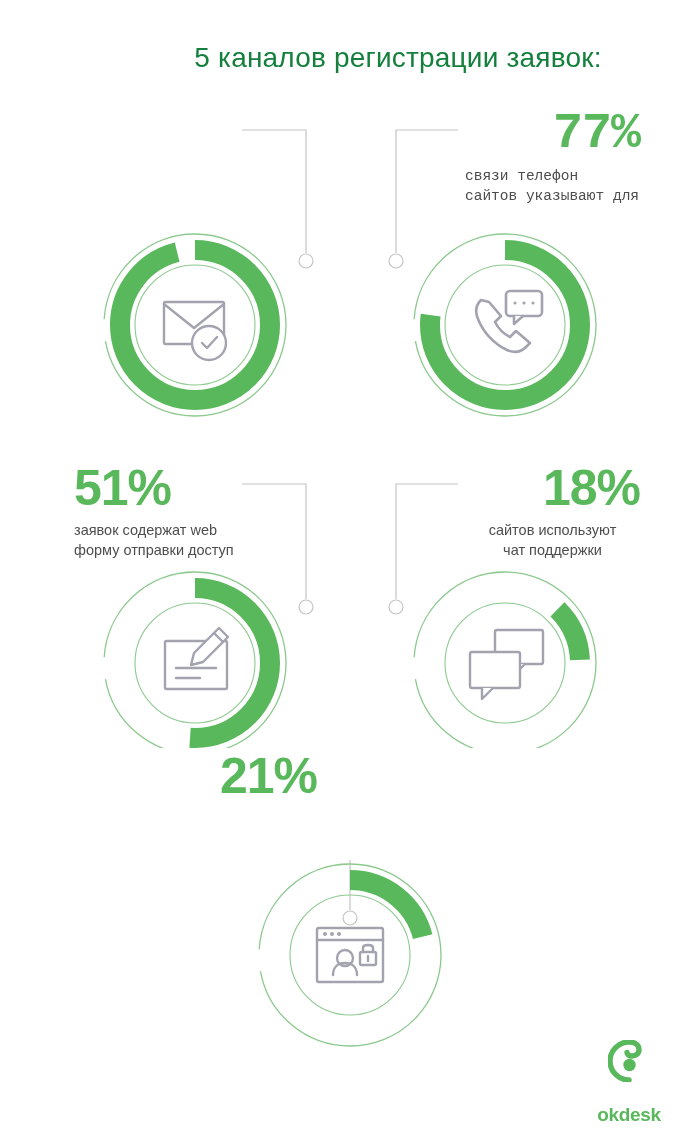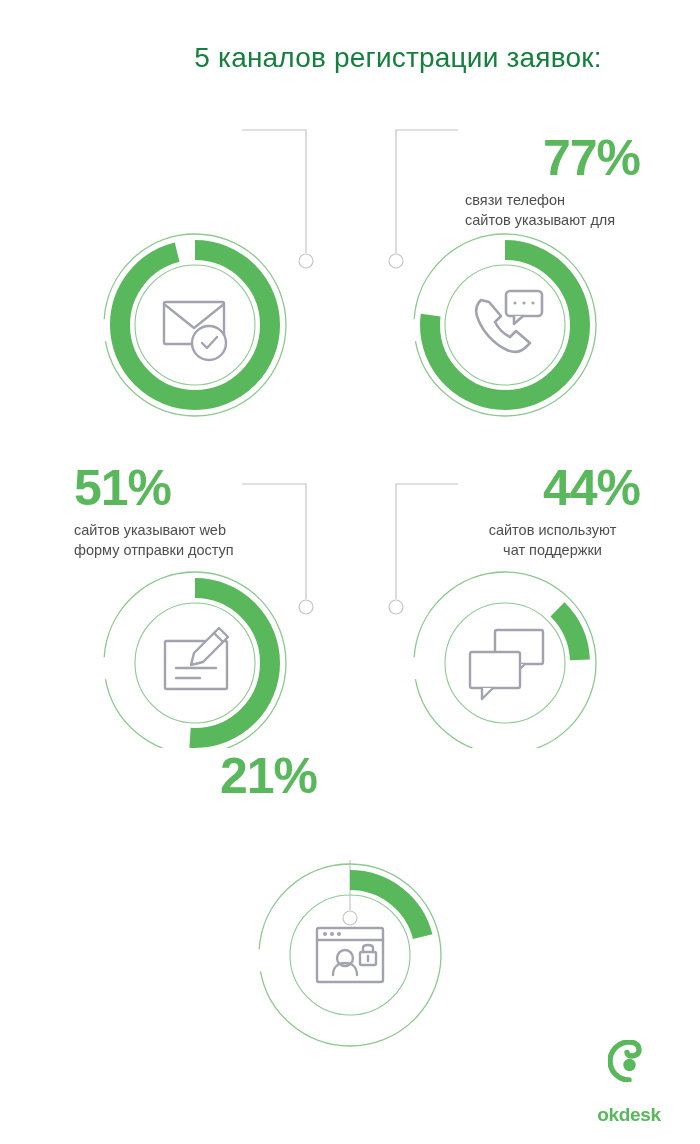--- a/index.html
+++ b/index.html
@@ -96,21 +96,21 @@
     <circle cx="103" cy="100" r="60" fill="none" stroke="#8CC98E" stroke-width="1.1"></circle>
 
     <g stroke="#A3A3B0" stroke-width="2.4" fill="none" stroke-linecap="round" stroke-linejoin="round">
       <rect x="72" y="77" width="60" height="42" rx="1.5"></rect>
       <path d="M72 79 L102 103 L132 79"></path>
       <circle cx="117" cy="118" r="17" fill="#ffffff"></circle>
       <path d="M110 118 L115 123 L125 112"></path>
     </g>
   </svg>
 
-  <div class="stat-text align-right" style="left:400px; top:132px;">
+  <div class="stat-text align-right" style="left:400px; top:108px;font-family:Liberation Mono, monospace;">
     <div class="pct">77%</div>
     <div class="desc" style="text-align:left; margin-left:65px;">
       <div>связи телефон</div>
       <div>сайтов указывают для</div>
     </div>
   </div>
   <svg class="connector" style="left:382px; top:128px;" width="80" height="140">
     <path d="M76 2 L14 2 L14 125" stroke="#c4c4c4" stroke-width="1.2" fill="none"></path>
     <circle cx="14" cy="133" r="7" stroke="#c4c4c4" stroke-width="1.2" fill="#ffffff"></circle>
   </svg>
@@ -126,21 +126,21 @@
       <path d="M112 91 L112 99 L121 91" fill="#ffffff"></path>
       <circle cx="113" cy="78" r="1.6" fill="#A3A3B0" stroke="none"></circle>
       <circle cx="122" cy="78" r="1.6" fill="#A3A3B0" stroke="none"></circle>
       <circle cx="131" cy="78" r="1.6" fill="#A3A3B0" stroke="none"></circle>
     </g>
   </svg>
 
   <div class="stat-text align-left" style="left:74px; top:462px;">
     <div class="pct">51%</div>
     <div class="desc">
-      <div>сайтов указывают web</div>
+      <div>заявок содержат web</div>
       <div>форму отправки доступ</div>
     </div>
   </div>
   <svg class="connector" style="left:240px; top:482px;" width="80" height="140">
     <path d="M2 2 L66 2 L66 117" stroke="#c4c4c4" stroke-width="1.2" fill="none"></path>
     <circle cx="66" cy="125" r="7" stroke="#c4c4c4" stroke-width="1.2" fill="#ffffff"></circle>
   </svg>
   <svg class="donut" style="left:92px; top:568px;" width="206" height="180" viewBox="0 0 206 180">
     <circle cx="103" cy="95" r="91" fill="none" stroke="#8CC98E" stroke-width="1.3" stroke-dasharray="549 22" stroke-dashoffset="137" transform="rotate(-90 103 95)"></circle>
     <circle cx="103" cy="95" r="75" fill="none" stroke="#5AB85C" stroke-width="20" stroke-dasharray="240.3 231.0" transform="rotate(-90 103 95)"></circle>
@@ -149,21 +149,21 @@
     <g stroke="#A3A3B0" stroke-width="2.4" fill="none" stroke-linecap="round" stroke-linejoin="round">
       <rect x="73" y="73" width="62" height="48" rx="1.5"></rect>
       <path d="M84 100 L124 100"></path>
       <path d="M84 110 L108 110"></path>
       <path d="M102 85 L127 60 L136 69 L111 94 L99 97 Z" fill="#ffffff"></path>
       <path d="M122 65 L131 74"></path>
     </g>
   </svg>
 
   <div class="stat-text align-right" style="left:400px; top:462px;">
-    <div class="pct">44%</div>
+    <div class="pct">18%</div>
     <div class="desc" style="text-align:center; margin-left:65px;">
       <div>сайтов используют</div>
       <div>чат поддержки</div>
     </div>
   </div>
   <svg class="connector" style="left:382px; top:482px;" width="80" height="140">
     <path d="M76 2 L14 2 L14 117" stroke="#c4c4c4" stroke-width="1.2" fill="none"></path>
     <circle cx="14" cy="125" r="7" stroke="#c4c4c4" stroke-width="1.2" fill="#ffffff"></circle>
   </svg>
   <svg class="donut" style="left:402px; top:568px;" width="206" height="180" viewBox="0 0 206 180">

